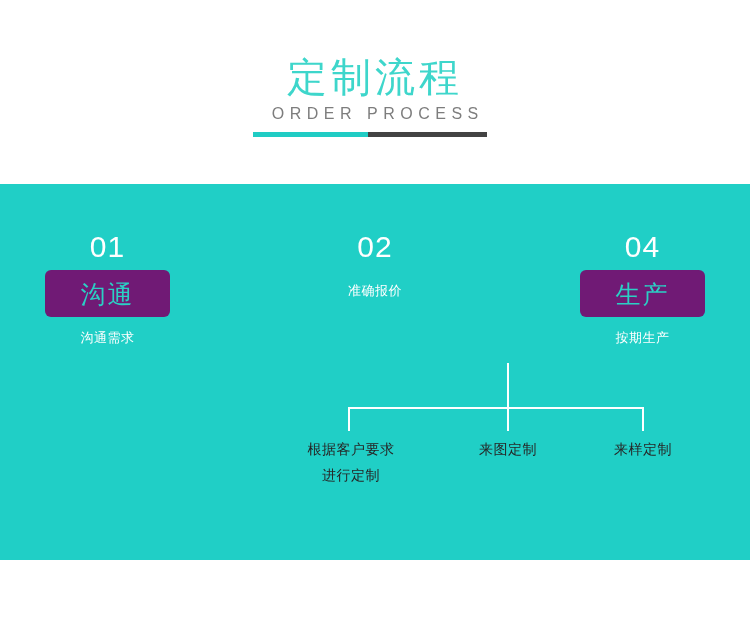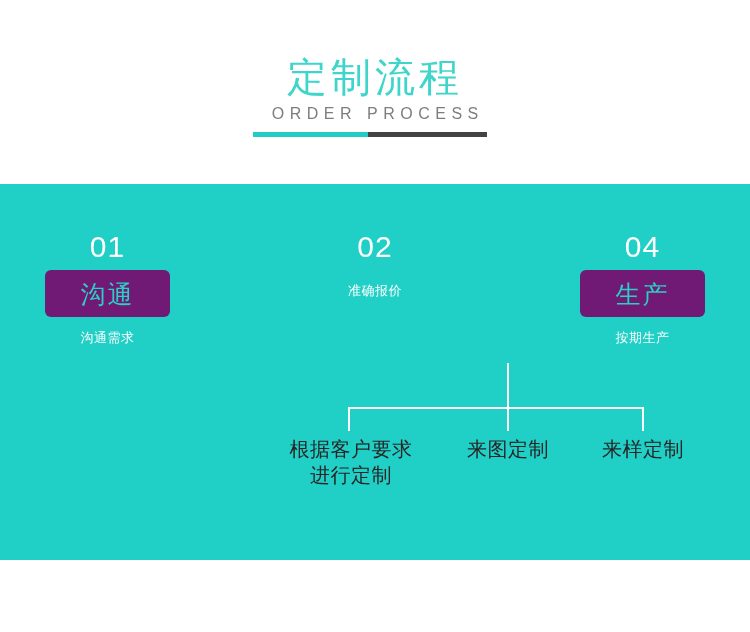--- a/index.html
+++ b/index.html
@@ -172,21 +172,21 @@
   .bracket-tick-right {
     left: 642px;
     top: 223px;
     width: 2px;
     height: 24px;
   }
 
   
   .option {
     position: absolute;
-    font-size: 20px;
+    font-size: 14px;
     line-height: 26px;
     color: #262626;
     letter-spacing: 0.5px;
     text-align: center;
     font-weight: 400;
     white-space: pre-line;
   }
   .option-1 {
     left: 261px;
     top: 252px;

